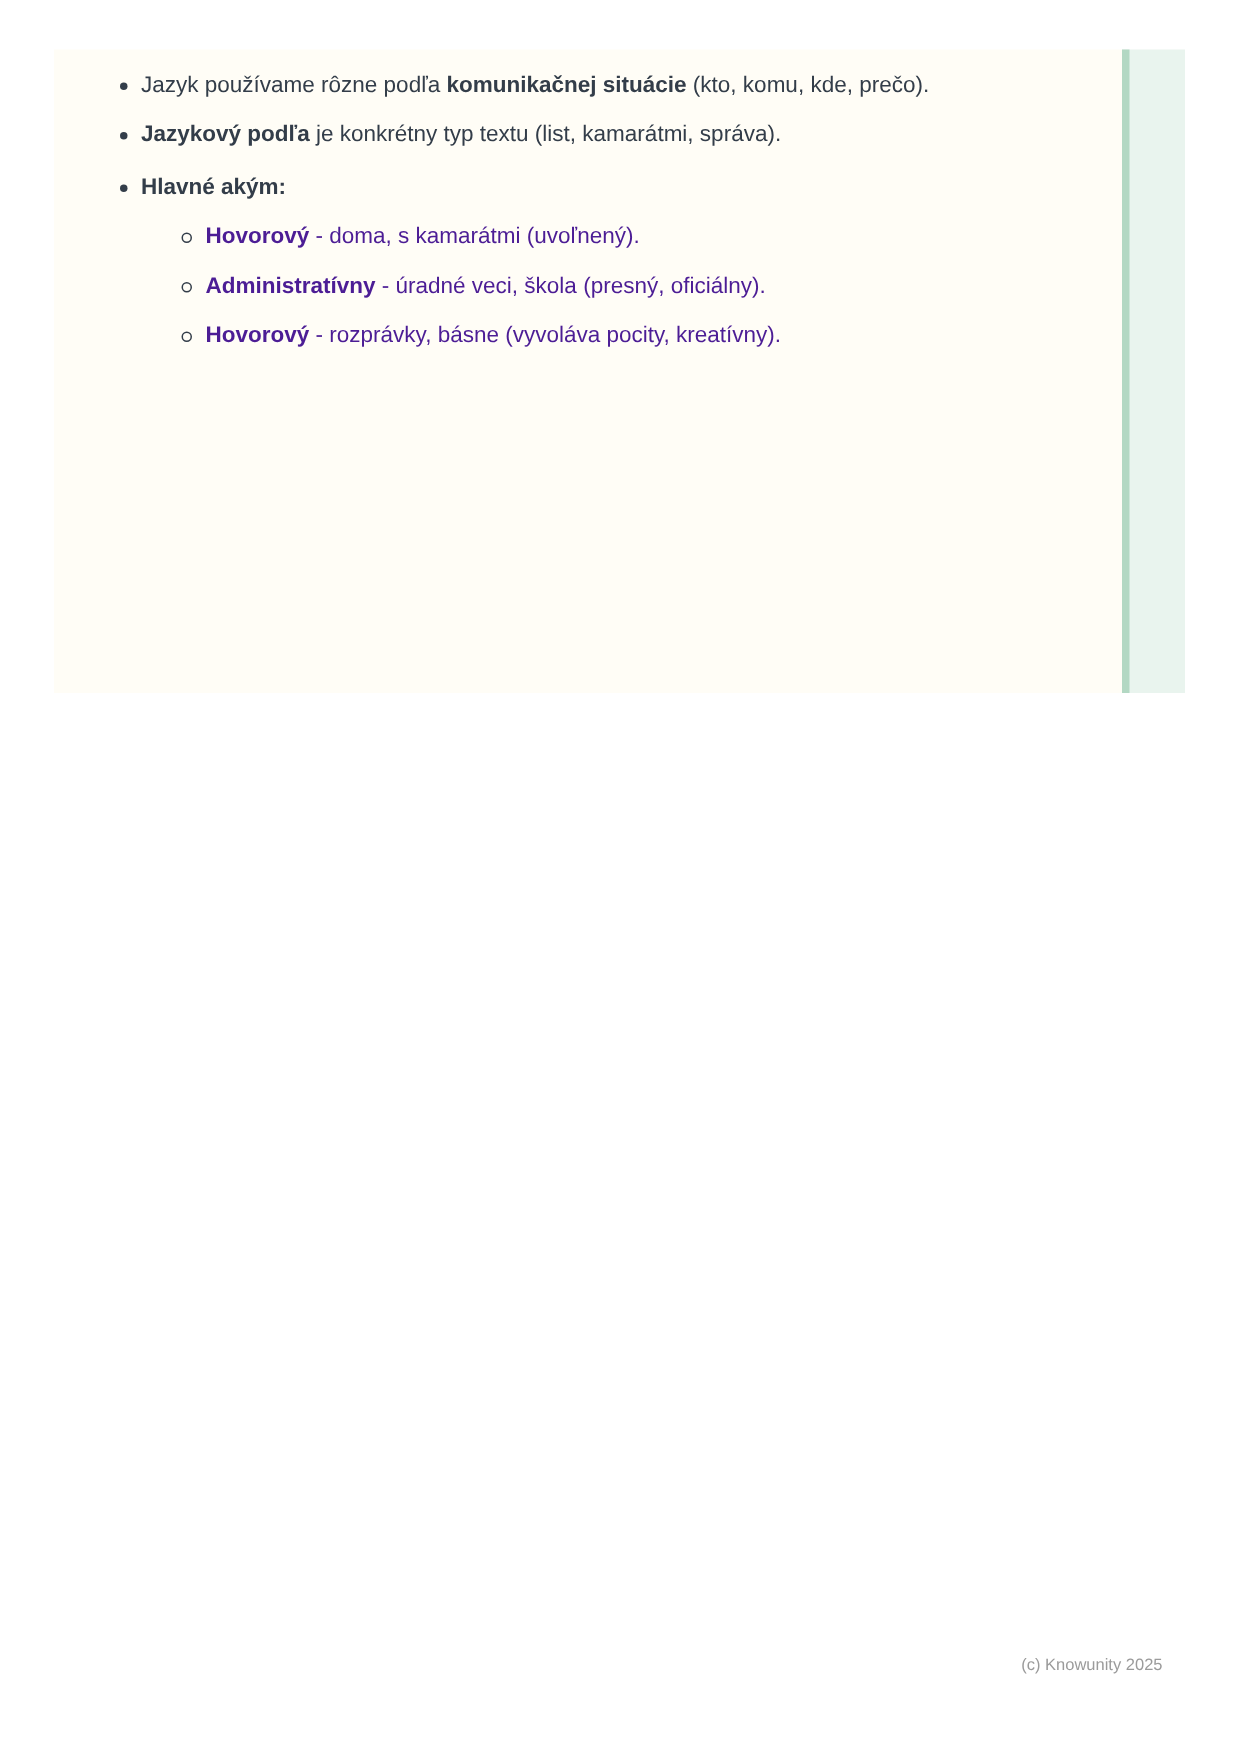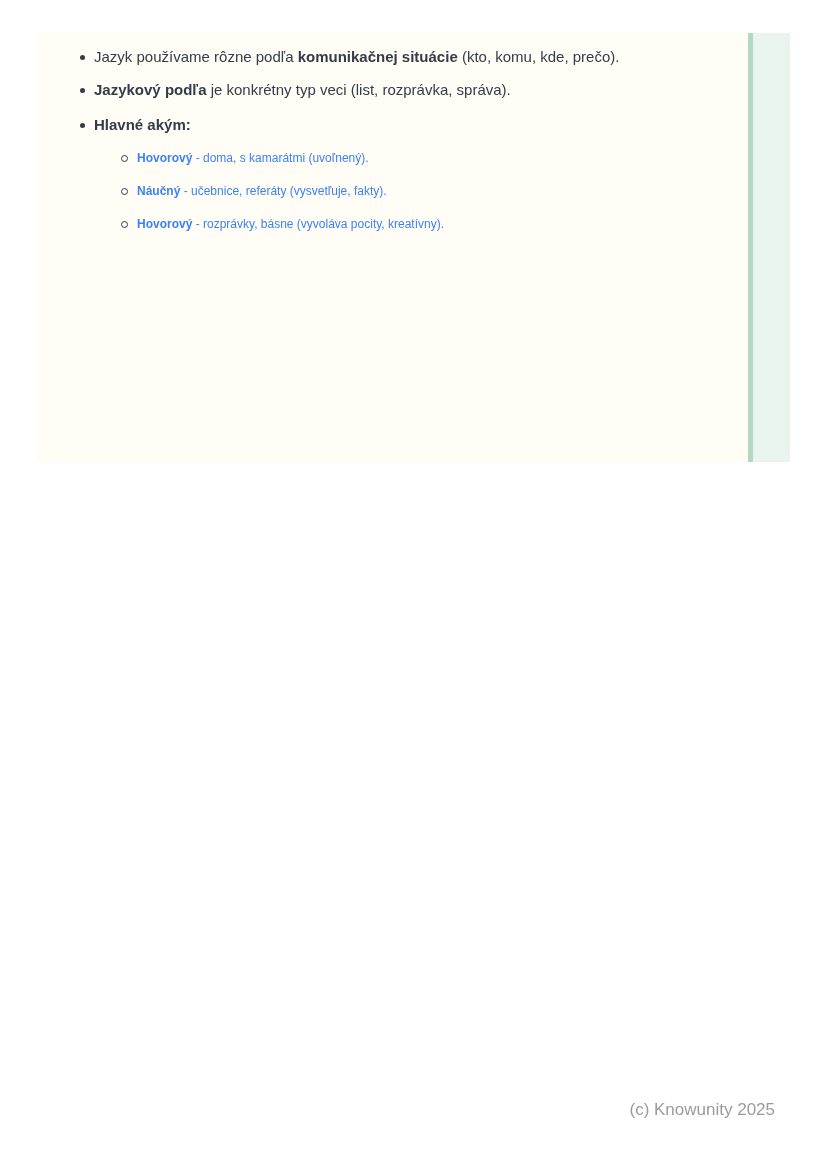--- a/index.html
+++ b/index.html
@@ -57,23 +57,23 @@
     margin-top: 9px;
   }
   ul.sub-list {
     list-style: none;
     margin: 7px 0 0 26px;
   }
   ul.sub-list > li {
     position: relative;
     padding-left: 17px;
     margin-bottom: 7px;
-    font-size: 12px;
+    font-size: 15px;
     line-height: 26px;
-    color: #3b82f6;
+    color: #4c1d95;
   }
   ul.sub-list > li::before {
     content: "";
     position: absolute;
     left: 1px;
     top: 9.5px;
     width: 5px;
     height: 5px;
     border-radius: 50%;
     border: 1.5px solid #333d49;
@@ -87,38 +87,38 @@
   }
   .card-strip {
     width: 42px;
     background: #e9f4ee;
     border-left: 5px solid #b3d8c3;
   }
   .footer {
     position: absolute;
     top: 1103px;
     right: 53px;
-    font-size: 17px;
+    font-size: 11px;
     line-height: 14px;
     color: #9b9b9b;
   }
 </style>
 </head>
 <body>
 
 <div class="page">
   <div class="card">
     <div class="card-content">
       <div class="text-block">
         <ul class="main-list" id="main-list">
             <li><span>Jazyk používame rôzne podľa </span><strong>komunikačnej situácie</strong><span> (kto, komu, kde, prečo).</span></li>
-            <li><strong>Jazykový podľa</strong><span> je konkrétny typ veci (list, rozprávka, správa).</span></li>
+            <li><strong>Jazykový podľa</strong><span> je konkrétny typ textu (list, kamarátmi, správa).</span></li>
             <li><strong>Hlavné akým:</strong><ul class="sub-list">
                 <li><strong>Hovorový</strong><span> - doma, s kamarátmi (uvoľnený).</span></li>
-                <li><strong>Náučný</strong><span> - učebnice, referáty (vysvetľuje, fakty).</span></li>
+                <li><strong>Administratívny</strong><span> - úradné veci, škola (presný, oficiálny).</span></li>
                 <li><strong>Hovorový</strong><span> - rozprávky, básne (vyvoláva pocity, kreatívny).</span></li>
               </ul></li>
           </ul>
       </div>
     </div>
     <div class="card-strip"></div>
   </div>
   <div class="footer">(c) Knowunity 2025</div>
 </div>
 

